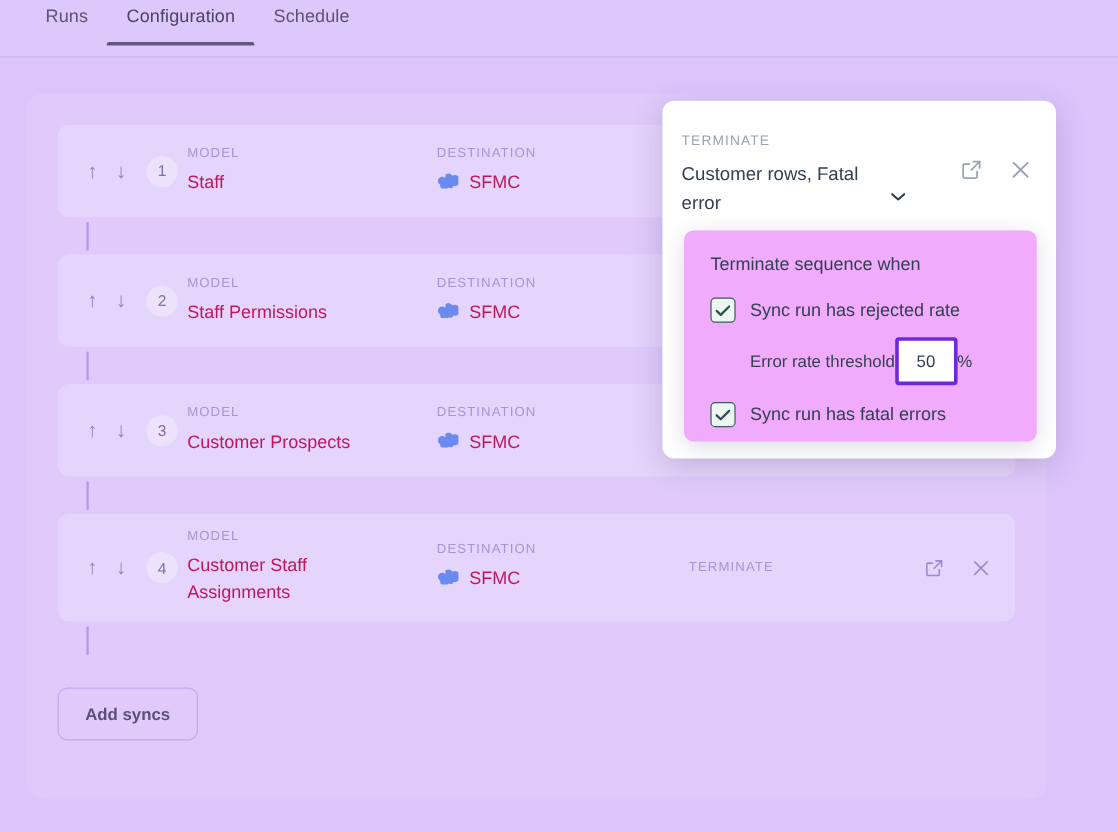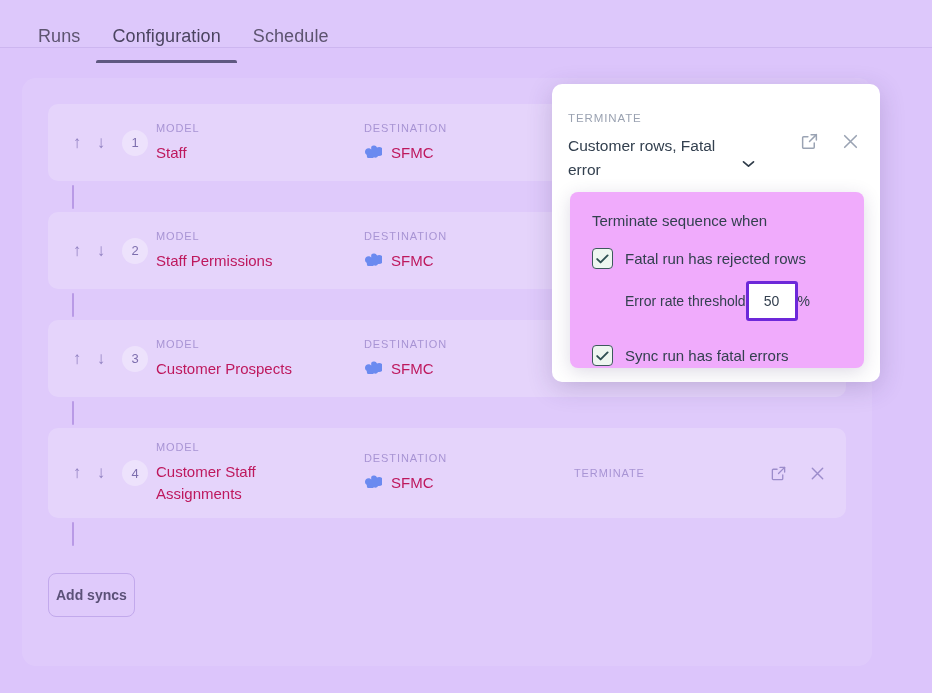--- a/index.html
+++ b/index.html
@@ -23,22 +23,22 @@
     width: 932px;
     height: 48px;
     background: #ddc8fb;
     border-bottom: 1px solid #cdb6f0;
     display: flex;
     align-items: flex-start;
     padding-left: 22px;
   }
   .tab {
     position: relative;
-    padding: 26px 16px 16px 16px;
-    font-size: 18px;
+    padding: 5px 16px 16px 16px;
+    font-size: 15px;
     color: #5d5470;
     cursor: pointer;
     letter-spacing: 0.1px;
   }
   .tab.active { color: #4b4460; }
   .tab.active::after {
     content: "";
     position: absolute;
     left: 0; right: 0; bottom: 0;
     height: 3px;
@@ -157,21 +157,21 @@
     gap: 22px;
     margin-left: auto;
     flex: 0 0 auto;
     color: #9c8ccb;
   }
   .icon-btn { cursor: pointer; display: flex; align-items: center; }
 
   .addbar { padding: 24px 26px 0 26px; }
   .add-syncs-btn {
     display: inline-block;
-    padding: 13px 7px;
+    padding: 13px 22px;
     border: 1px solid #c2a9ec;
     border-radius: 8px;
     font-size: 14px;
     font-weight: bold;
     color: #5b5178;
     background: transparent;
     cursor: pointer;
     font-family: "Liberation Sans", sans-serif;
   }
 
@@ -259,21 +259,21 @@
   }
   .check-label {
     font-size: 15px;
     color: #33404f;
   }
   .threshold-row {
     display: flex;
     align-items: center;
     gap: 0;
     padding-left: 33px;
-    margin-bottom: 24px;
+    margin-bottom: 14px;
   }
   .threshold-label {
     font-size: 14px;
     color: #33404f;
   }
   .num-input {
     width: 52px;
     height: 40px;
     border: 3px solid #6d28d9;
     border-radius: 3px;
@@ -484,21 +484,21 @@
 
 <div class="dropdown-menu">
   <div class="dd-title">Terminate sequence when</div>
 
   <div class="check-row">
     <span class="checkbox">
       <svg width="13" height="10" viewBox="0 0 13 10" aria-hidden="true">
         <path d="M1.2 5.1 L4.6 8.4 L11.6 1.4" stroke="#2f4f52" stroke-width="1.9" fill="none" stroke-linecap="round" stroke-linejoin="round"></path>
       </svg>
     </span>
-    <span class="check-label">Fatal run has rejected rows</span>
+    <span class="check-label">Sync run has rejected rate</span>
   </div>
 
   <div class="threshold-row">
     <span class="threshold-label">Error rate threshold</span>
     <input class="num-input" type="text" value="50" style="">
     <span class="pct">%</span>
   </div>
 
   <div class="check-row">
     <span class="checkbox">

